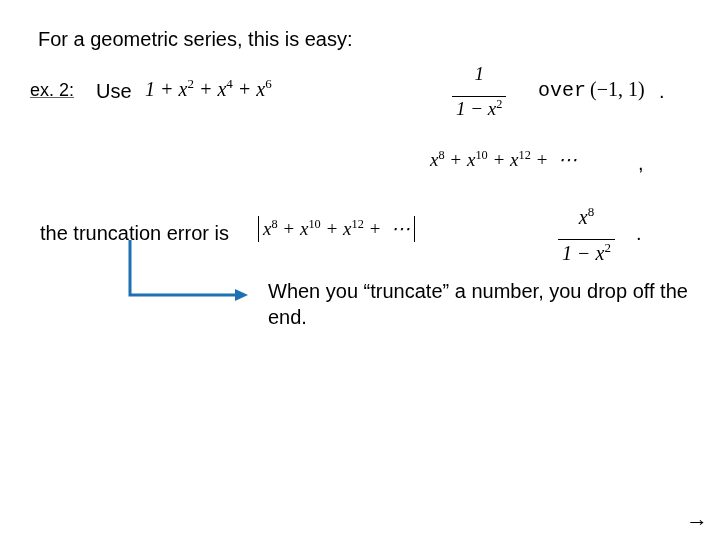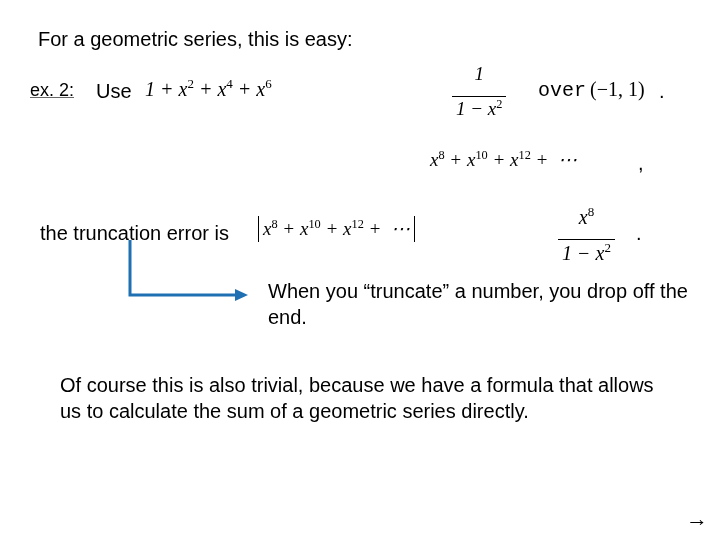--- a/index.html
+++ b/index.html
@@ -128,17 +128,16 @@
 
   <div class="line" style="left:636px; top:220px;">.</div>
 
   <svg class="arrow" style="left:120px; top:240px;" width="130" height="70">
     <polyline points="10,0 10,55 115,55" fill="none" stroke="#1f6fb3" stroke-width="3"></polyline>
     <polygon points="115,49 128,55 115,61" fill="#1f6fb3"></polygon>
   </svg>
 
   <div class="line" style="left:245px; top:278px; width:420px;margin-left:23px;">When you “truncate” a number, you drop off the end.</div>
 
-  <div class="line" style="left:60px; top:372px; width:600px;">Of course this is also trivial, because we have a formula that allows us to calculate the sum of a geometric series directly.</div>
 
   <div class="next-arrow">→</div>
 
 </div>
 
 </body></html>

